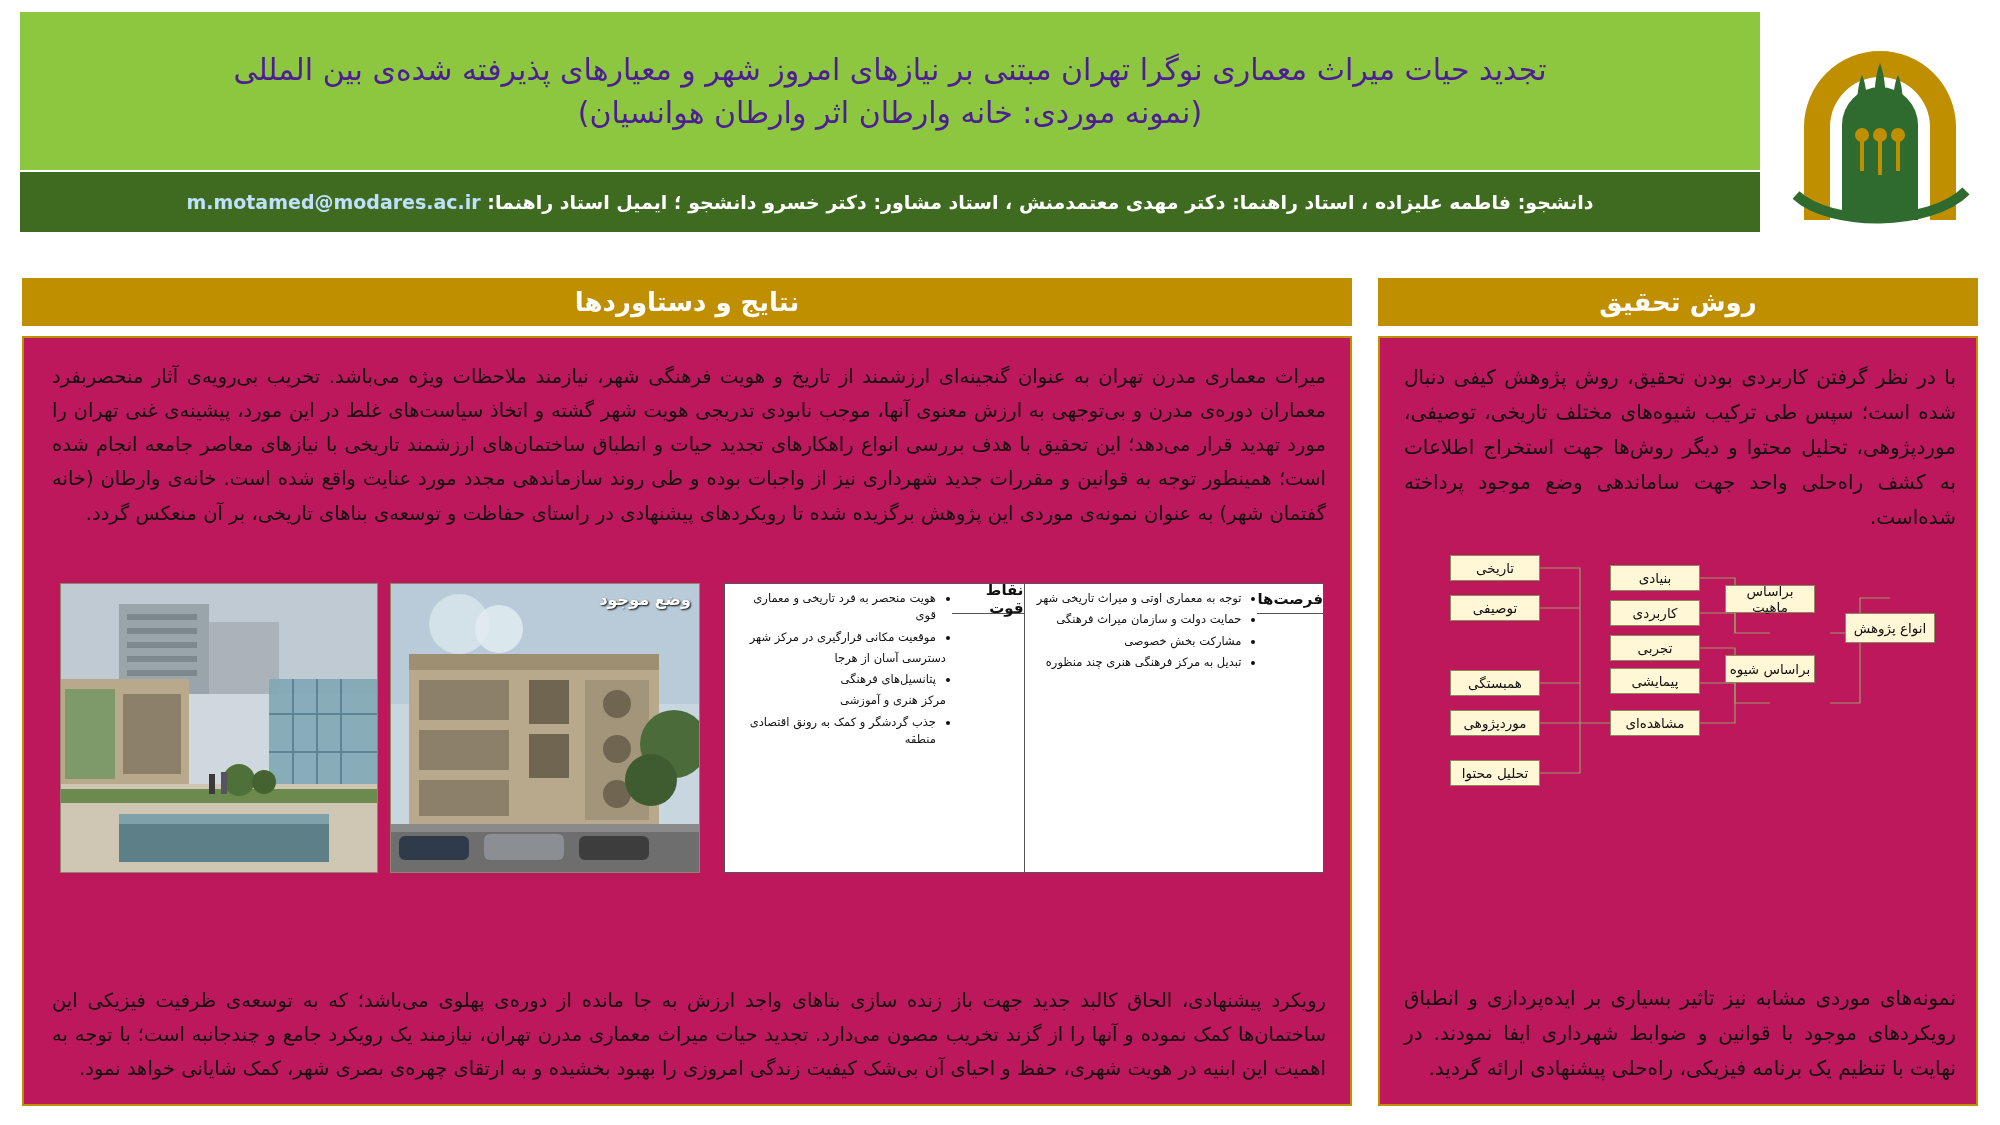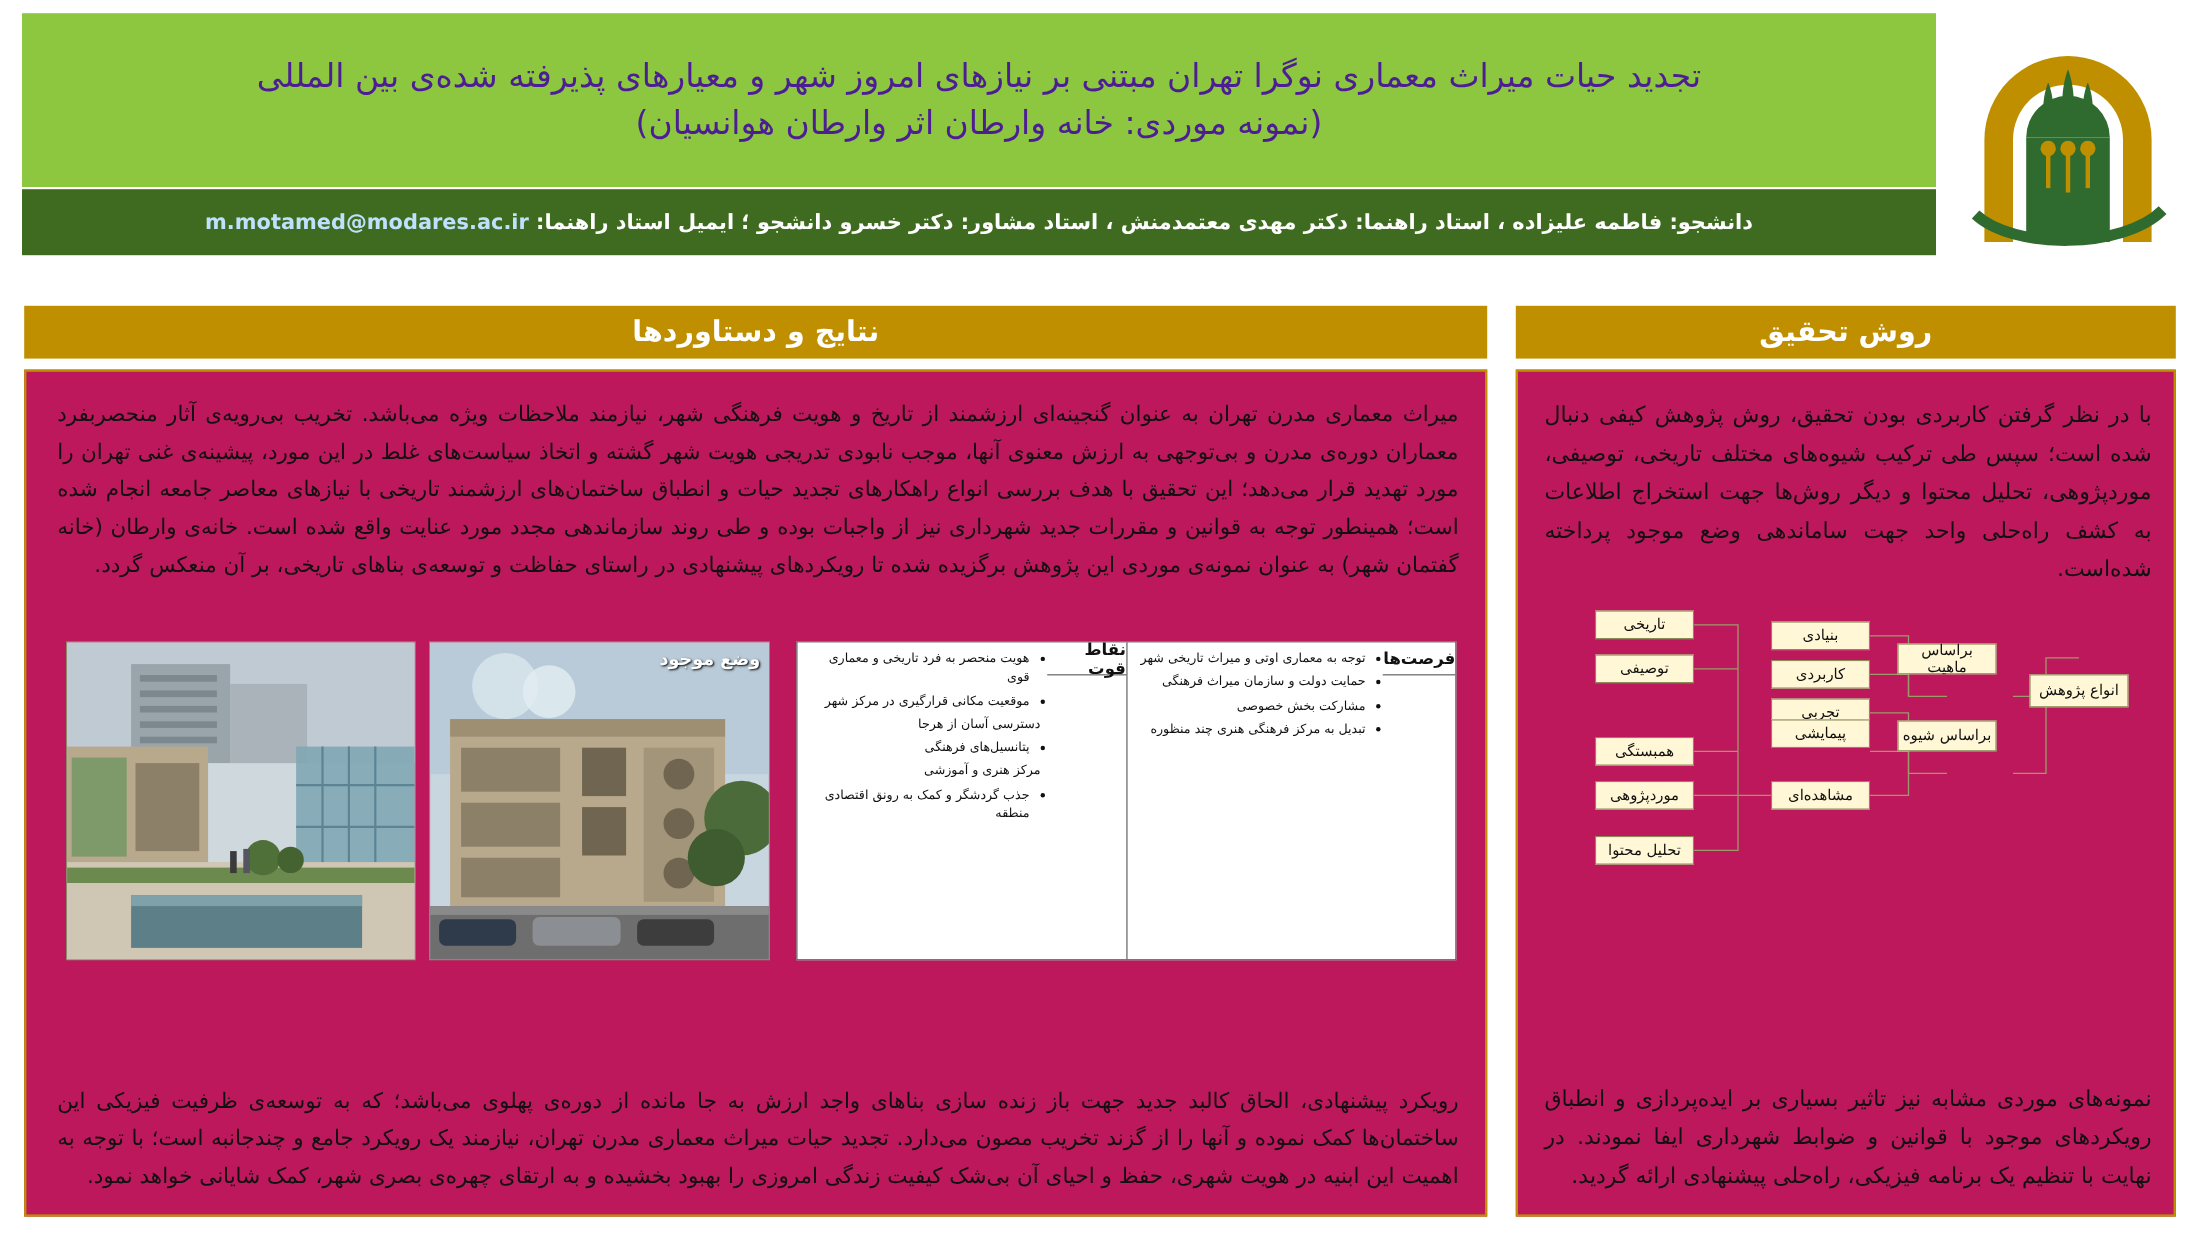--- a/index.html
+++ b/index.html
@@ -398,21 +398,21 @@
 
       <div class="dbox" style="left:455px; top:80px; width:90px; height:30px;">انواع پژوهش</div>
 
       <div class="dbox" style="left:335px; top:52px; width:90px; height:28px;">براساس ماهیت</div>
       <div class="dbox" style="left:335px; top:122px; width:90px; height:28px;">براساس شیوه</div>
 
       <div class="dbox" style="left:220px; top:32px; width:90px; height:26px;">بنیادی</div>
       <div class="dbox" style="left:220px; top:67px; width:90px; height:26px;">کاربردی</div>
 
       <div class="dbox" style="left:220px; top:102px; width:90px; height:26px;">تجربی</div>
-      <div class="dbox" style="left:220px; top:121px; width:90px; height:26px;">پیمایشی</div>
+      <div class="dbox" style="left:220px; top:135px; width:90px; height:26px;">پیمایشی</div>
       <div class="dbox" style="left:220px; top:177px; width:90px; height:26px;">مشاهده‌ای</div>
 
       <div class="dbox" style="left:60px; top:22px; width:90px; height:26px;">تاریخی</div>
       <div class="dbox" style="left:60px; top:62px; width:90px; height:26px;">توصیفی</div>
       <div class="dbox" style="left:60px; top:137px; width:90px; height:26px;">همبستگی</div>
       <div class="dbox" style="left:60px; top:177px; width:90px; height:26px;">موردپژوهی</div>
       <div class="dbox" style="left:60px; top:227px; width:90px; height:26px;">تحلیل محتوا</div>
     </div>
 
 

